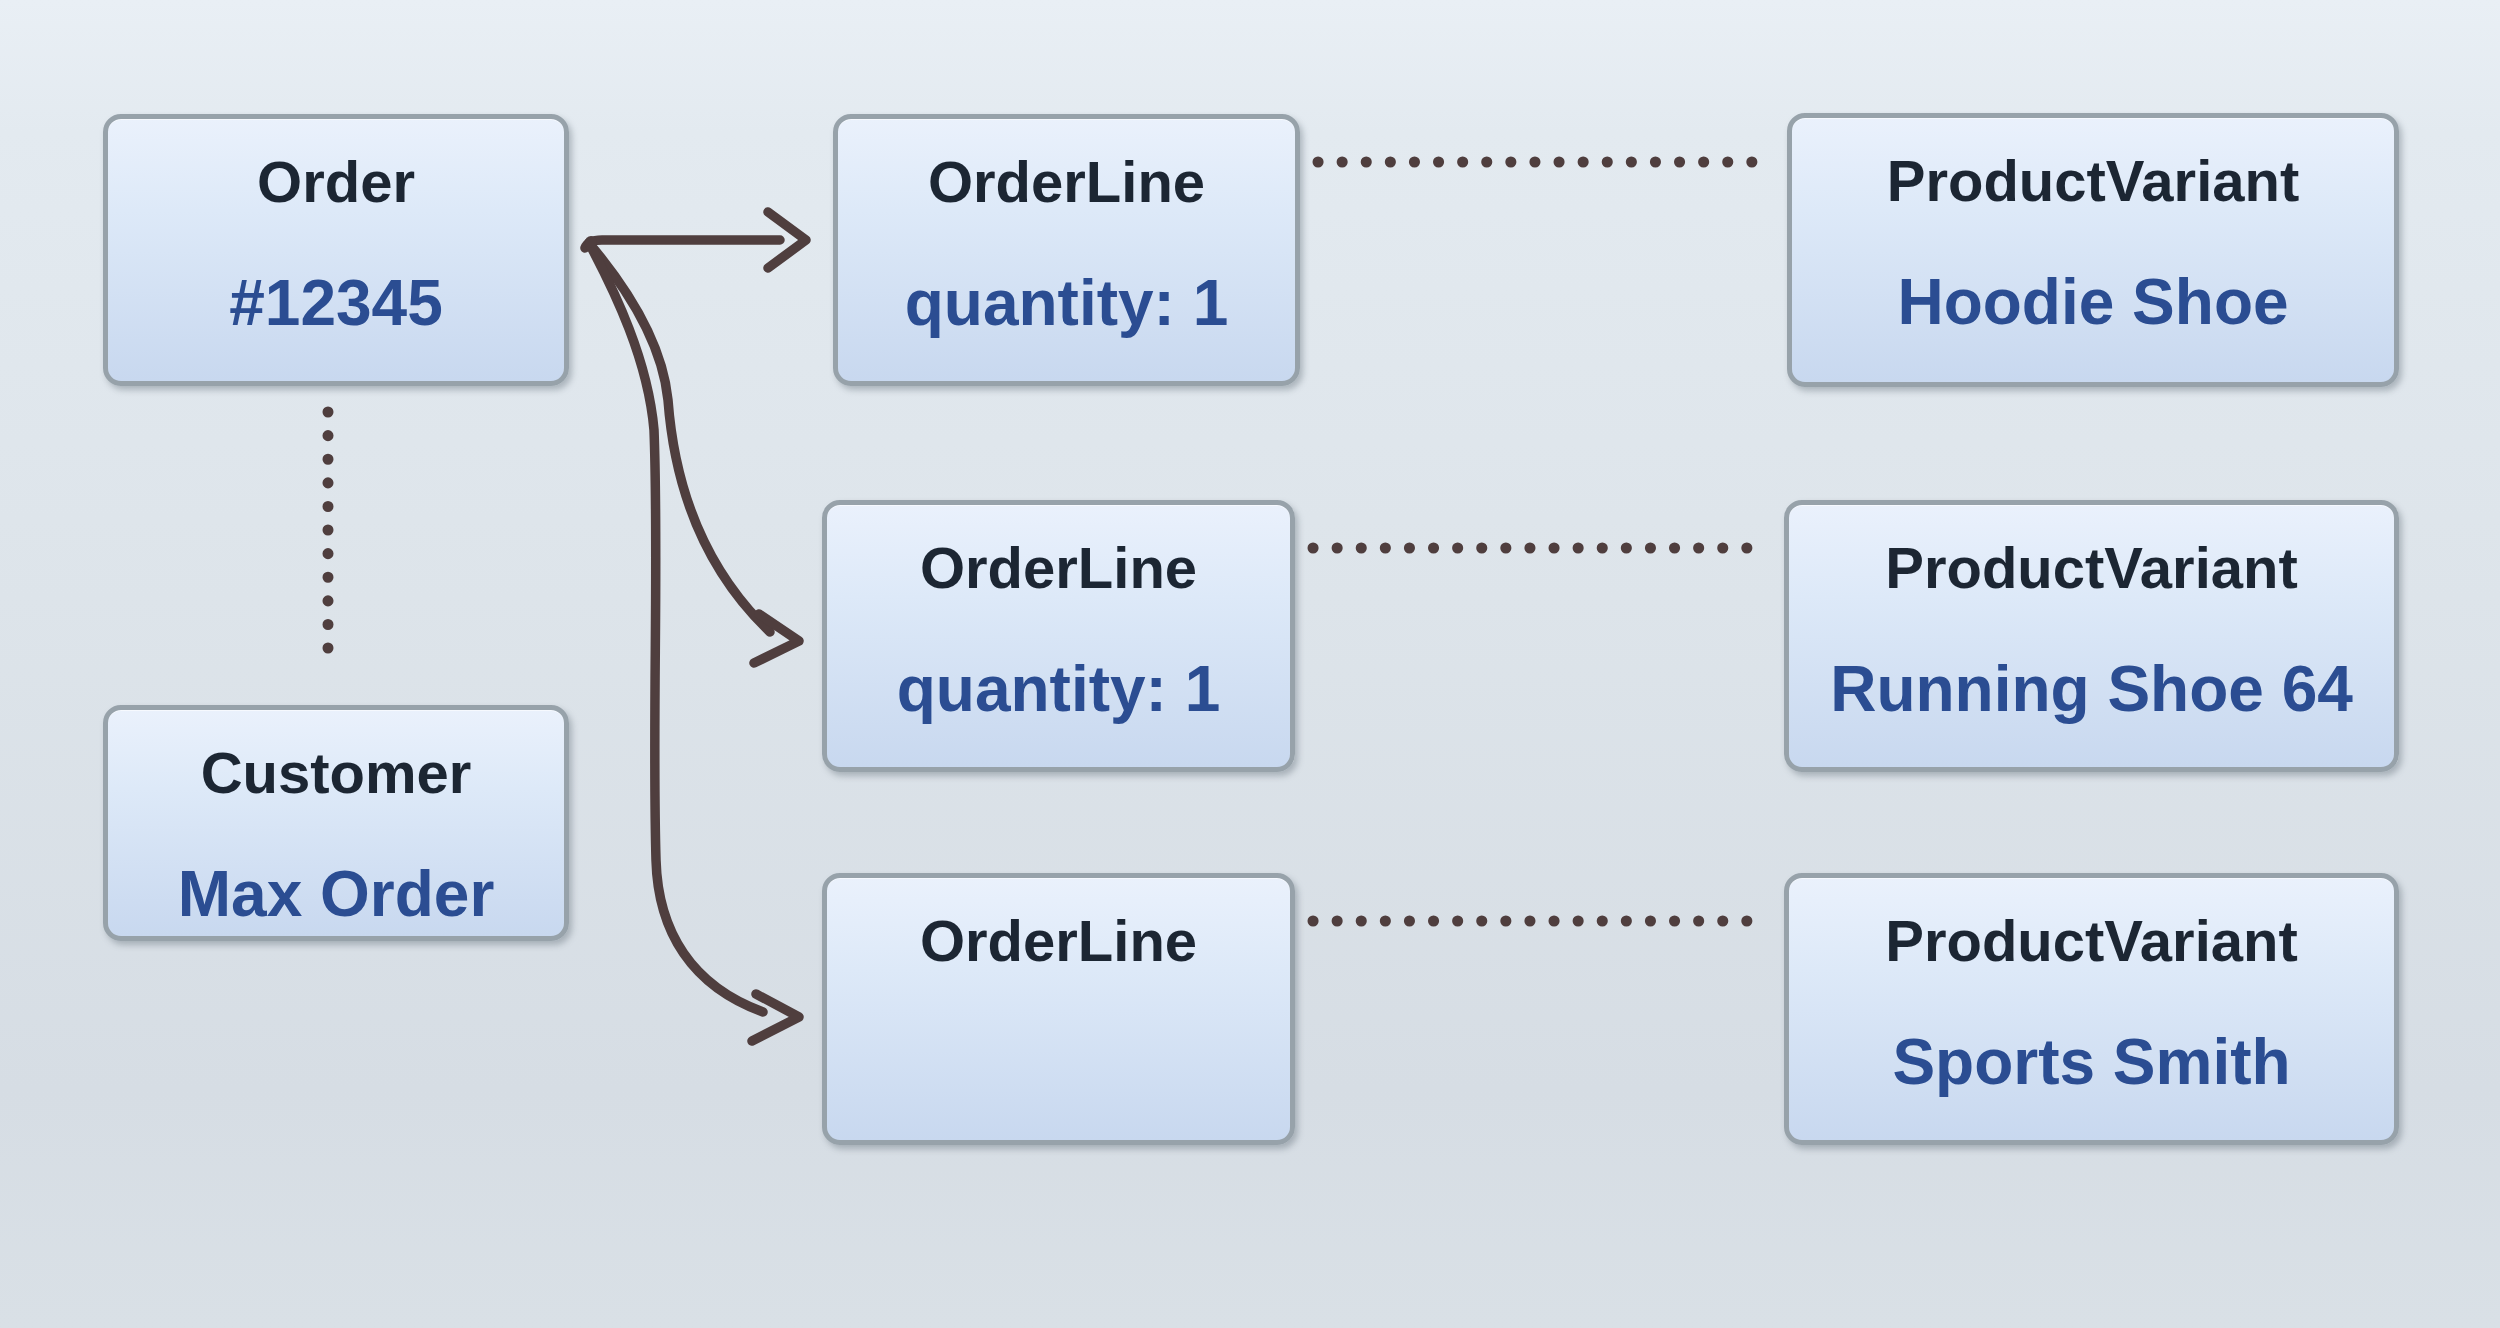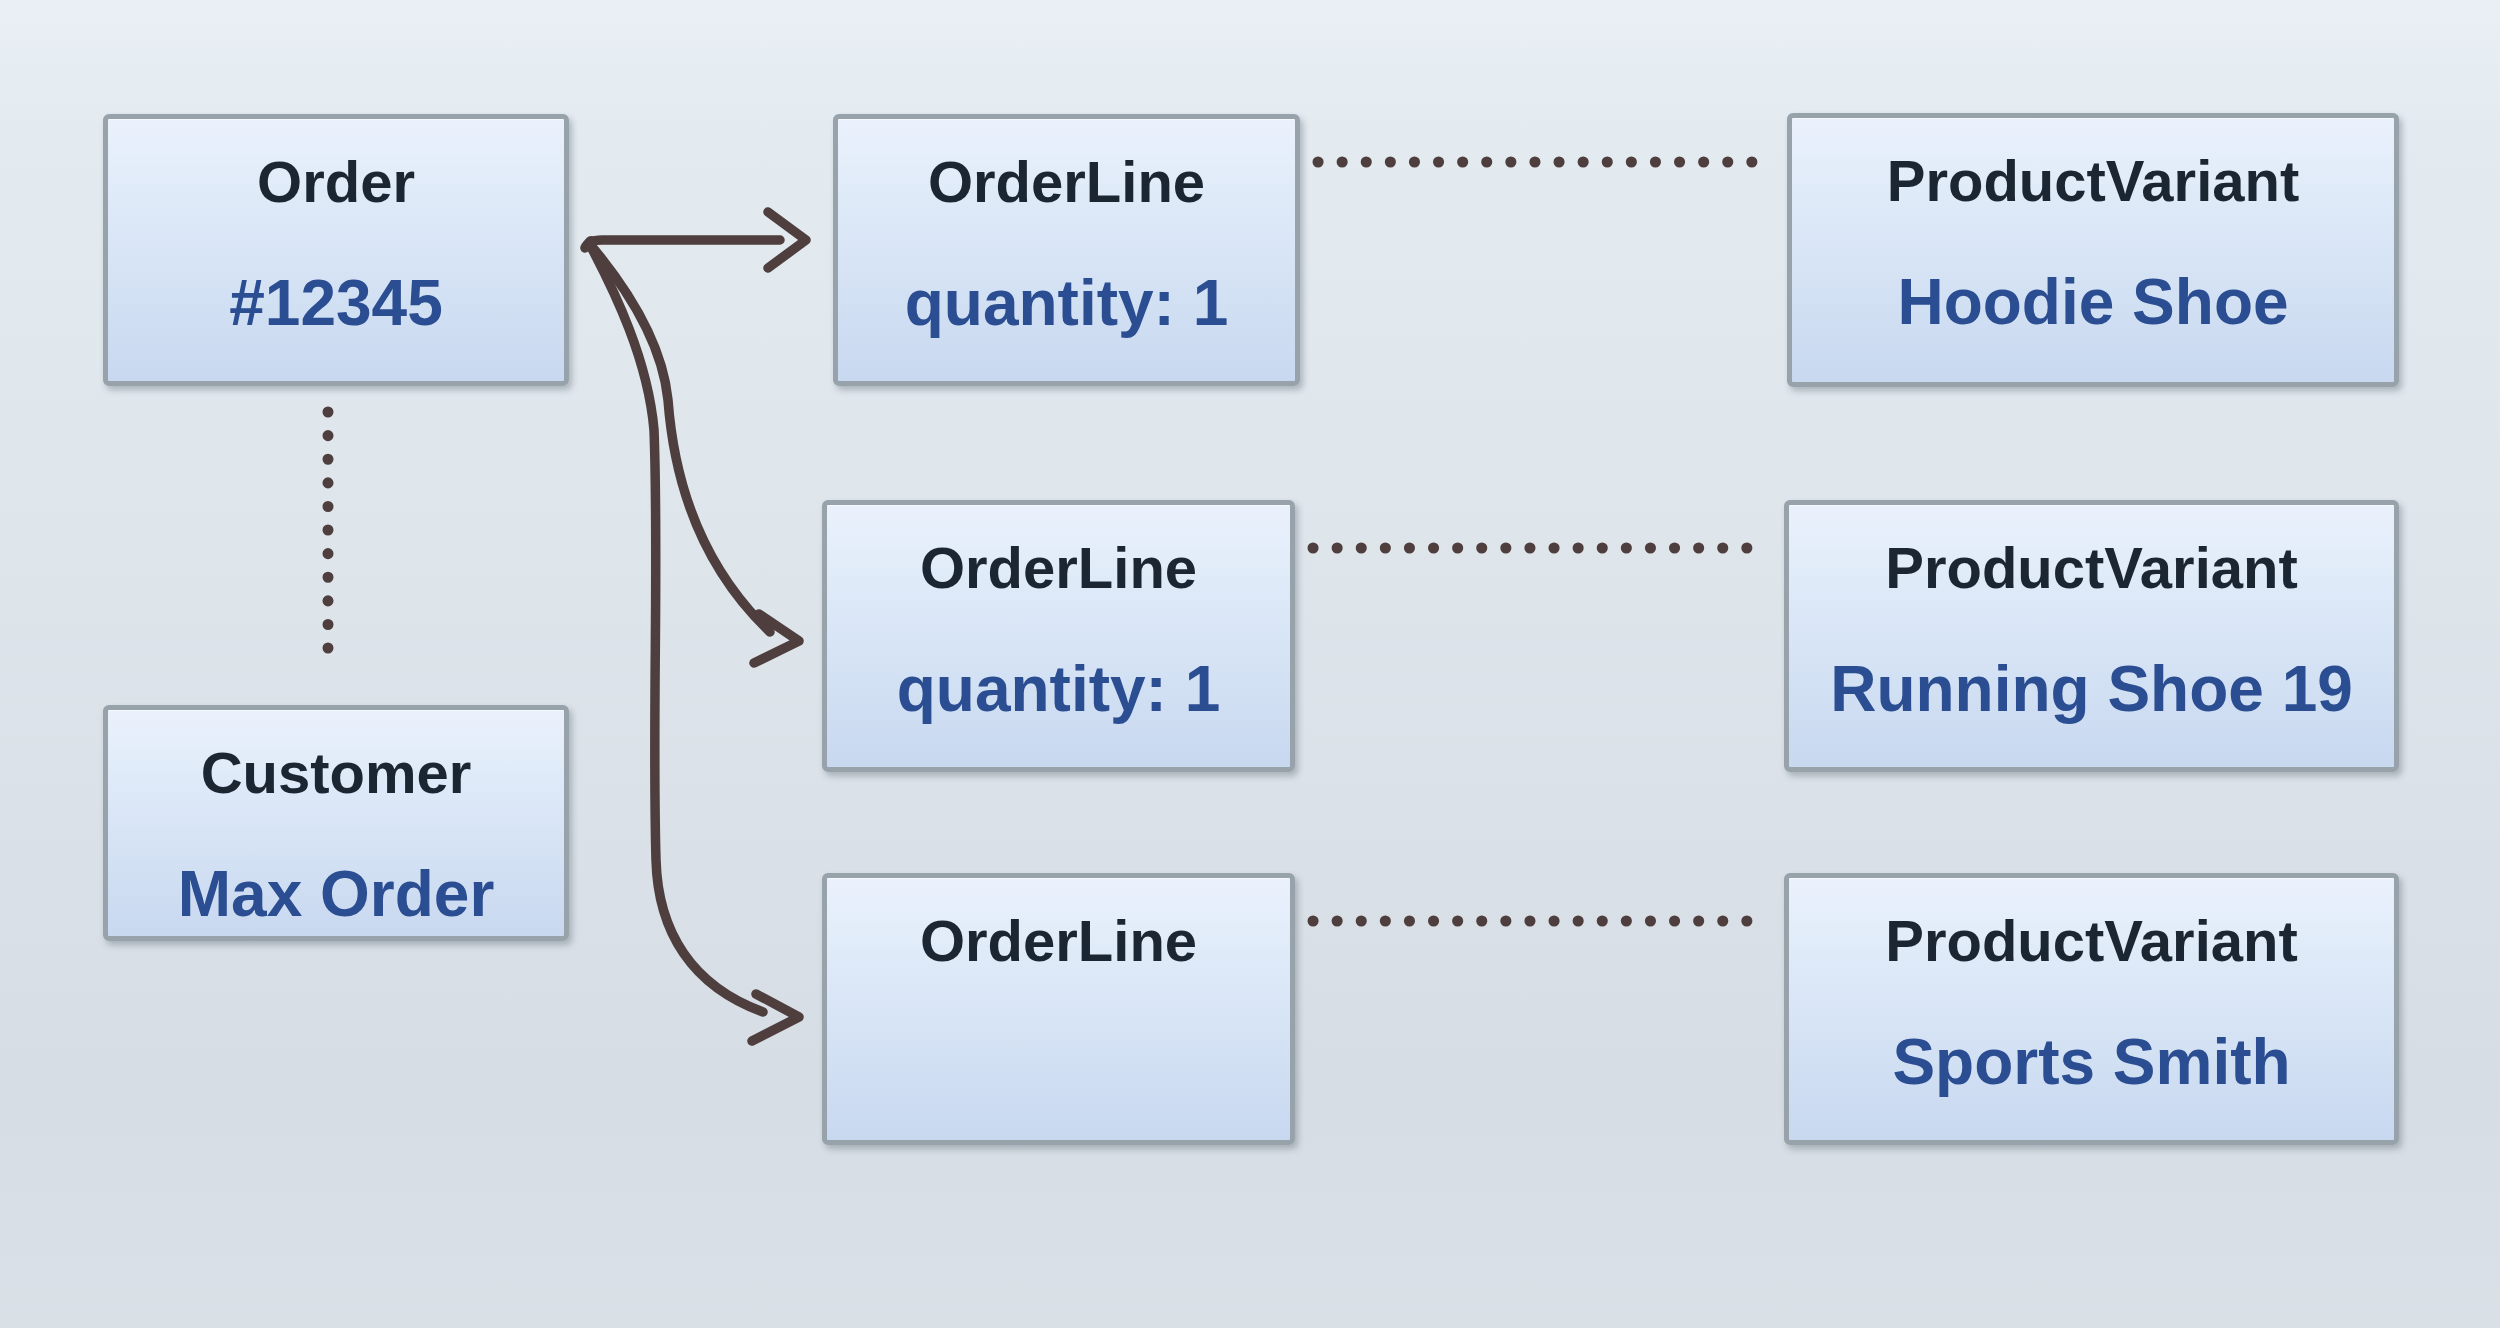--- a/index.html
+++ b/index.html
@@ -16,21 +16,21 @@
   }
   .connectors {
     position: absolute;
     left: 0; top: 0;
     width: 2500px; height: 1328px;
   }
   .entity {
     position: absolute;
     box-sizing: border-box;
     border: 5px solid #97a2aa;
-    border-radius: 6px;
+    border-radius: 18px;
     background: linear-gradient(180deg, #eaf1fc 0%, #dde9f8 35%, #c8d8ef 100%);
     box-shadow: 3px 4px 6px rgba(92, 104, 116, 0.40), inset 0 1px 0 rgba(255,255,255,0.55);
     display: flex;
     flex-direction: column;
     align-items: center;
     padding-top: 34px;
   }
   .entity-title {
     font-size: 58px;
     font-weight: bold;
@@ -109,21 +109,21 @@
     <div class="entity-title">OrderLine</div>
   </div>
 
   <div class="entity box-variant-1">
     <div class="entity-title">ProductVariant</div>
     <div class="entity-value">Hoodie Shoe</div>
   </div>
 
   <div class="entity box-variant-2">
     <div class="entity-title">ProductVariant</div>
-    <div class="entity-value">Running Shoe 19</div>
+    <div class="entity-value">Running Shoe 64</div>
   </div>
 
   <div class="entity box-variant-3">
     <div class="entity-title">ProductVariant</div>
     <div class="entity-value">Sports Smith</div>
   </div>
 
 </div>
 
 </body></html>

